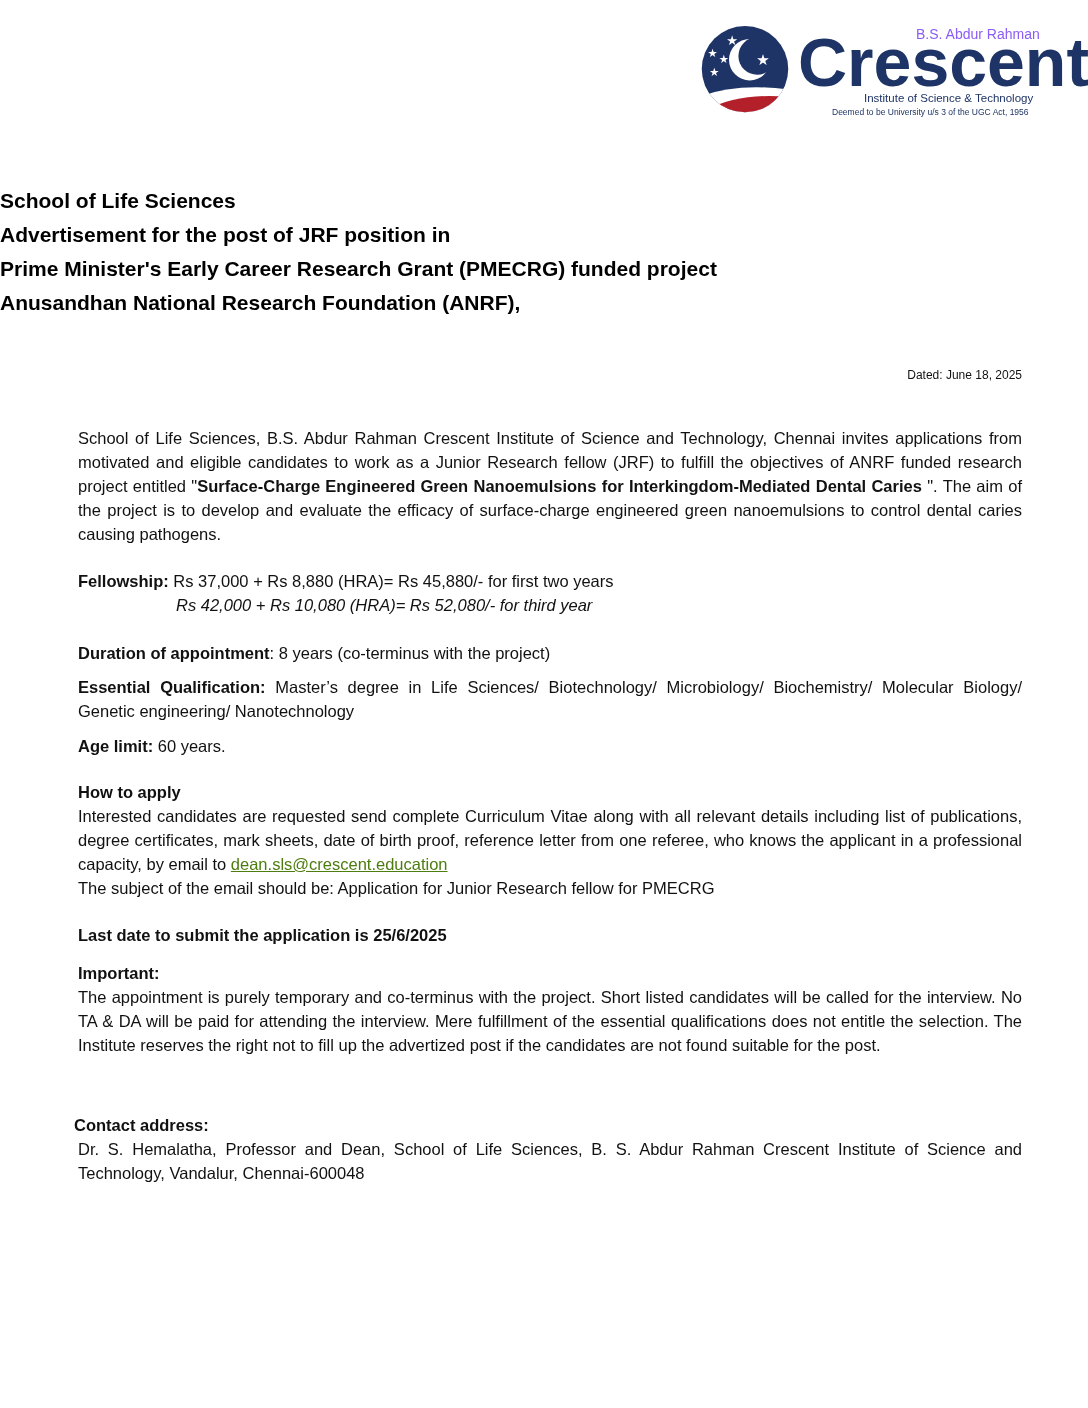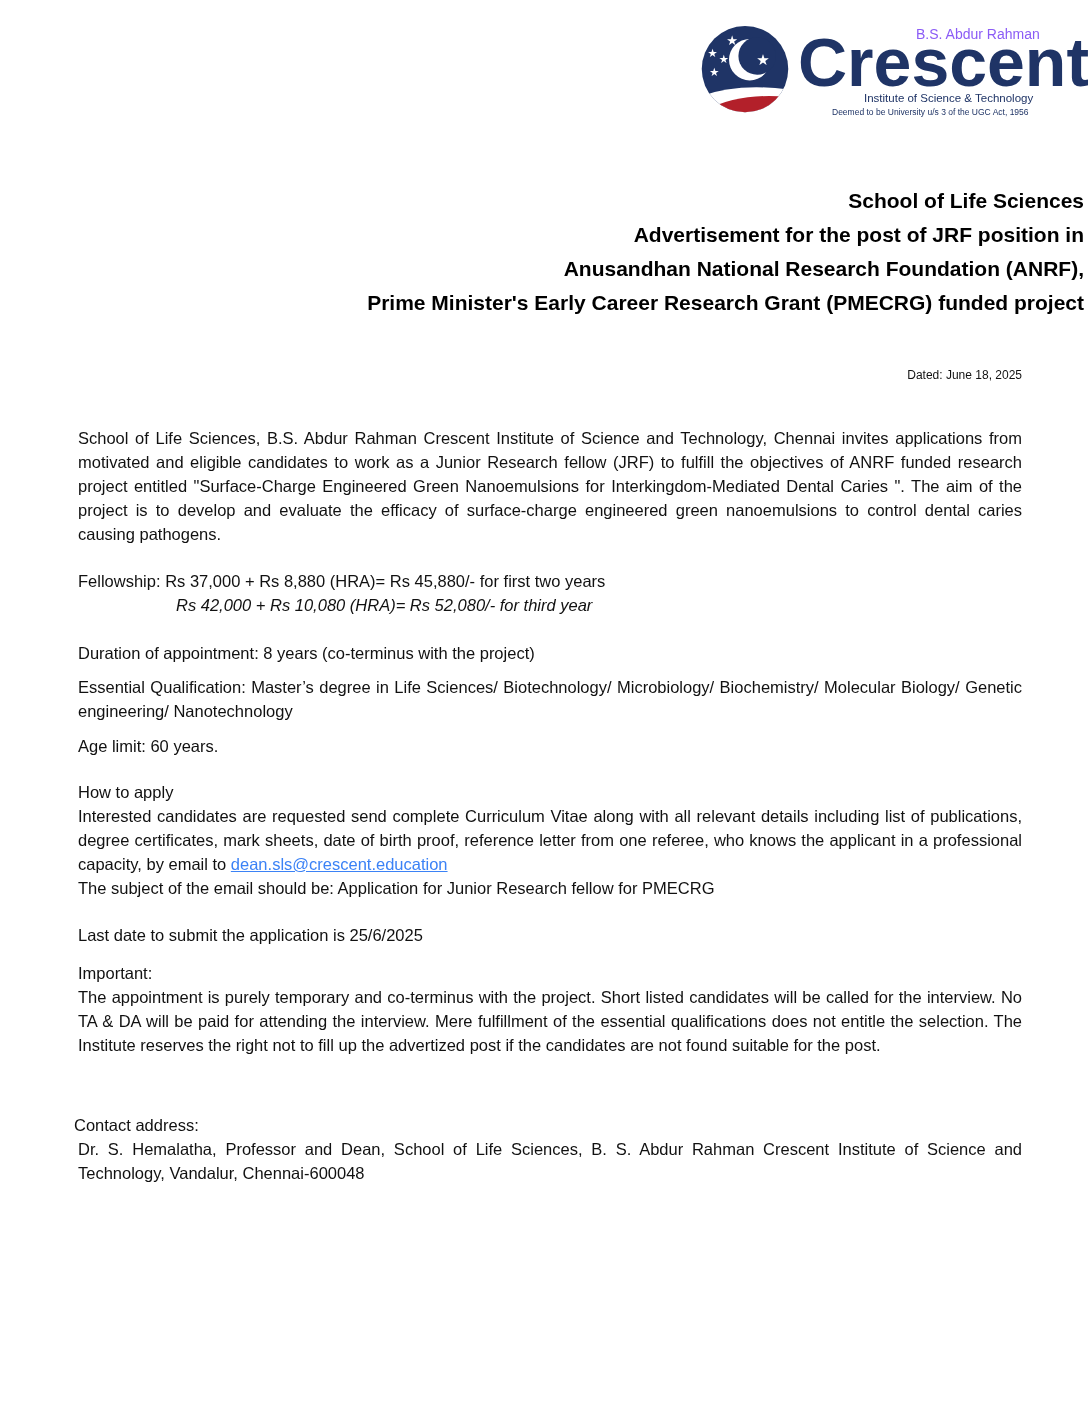--- a/index.html
+++ b/index.html
@@ -5,29 +5,29 @@
   html, body { margin: 0; padding: 0; background: #ffffff; }
   body { width: 1088px; height: 1408px; position: relative; overflow: hidden;
          font-family: "Liberation Sans", sans-serif; color: #111; }
   .logo { position: absolute; left: 698px; top: 22px; width: 360px; height: 100px; }
   .logo-emblem { position: absolute; left: 0; top: 2px; width: 94px; height: 94px; }
   .logo-top { position: absolute; left: 218px; top: 4px; font-size: 14px; color: #8b5cf6; white-space: nowrap; }
   .logo-name { position: absolute; left: 100px; top: 10px; font-size: 68px; font-weight: bold; color: #1f3466; letter-spacing: 0px; line-height: 60px; white-space: nowrap; }
   .logo-sub { position: absolute; left: 166px; top: 70px; font-size: 11.5px; color: #1f3466; white-space: nowrap; text-align: center; }
   .logo-deemed { position: absolute; left: 134px; top: 85px; font-size: 8.5px; color: #1f3466; white-space: nowrap; }
 
-  .titles { position: absolute; left: 0; top: 184px; width: 1060px; text-align: right; margin-left: 24px; }
+  .titles { position: absolute; left: 0; top: 184px; width: 1060px; text-align: left; }
   .titles div { font-weight: bold; font-size: 21px; line-height: 34px; color: #000; }
 
   .dated { position: absolute; right: 66px; top: 368px; font-size: 12px; }
 
   .body { position: absolute; left: 78px; width: 944px; font-size: 16.5px; line-height: 24px; }
   .justify { text-align: justify; }
-  .b { font-weight: normal; }
-  a.link { color: #3b82f6; text-decoration: underline; margin-top: 24px; }
+  .b { font-weight: bold; }
+  a.link { color: #4d7c0f; text-decoration: underline; margin-top: 24px; }
   .indent { padding-left: 98px; font-style: italic; }
 </style>
 </head>
 <body>
 
 <div class="logo">
   <svg class="logo-emblem" viewBox="0 0 100 100">
     <defs>
         <clipPath id="circ">
           <circle cx="50" cy="48" r="46"></circle>
@@ -48,22 +48,22 @@
   </svg>
   <div class="logo-top">B.S. Abdur Rahman</div>
   <div class="logo-name">Crescent</div>
   <div class="logo-sub">Institute of Science &amp; Technology</div>
   <div class="logo-deemed">Deemed to be University u/s 3 of the UGC Act, 1956</div>
 </div>
 
 <div class="titles">
   <div>School of Life Sciences</div>
   <div>Advertisement for the post of JRF position in</div>
+  <div>Prime Minister's Early Career Research Grant (PMECRG) funded project</div>
   <div>Anusandhan National Research Foundation (ANRF),</div>
-  <div>Prime Minister's Early Career Research Grant (PMECRG) funded project</div>
 </div>
 
 <div class="dated">Dated: June 18, 2025</div>
 
 <div class="body justify" style="top:426px;">
   <span>School of Life Sciences, B.S. Abdur Rahman Crescent Institute of Science and Technology, Chennai invites applications from motivated and eligible candidates to work as a Junior Research fellow (JRF) to fulfill the objectives of ANRF funded research project entitled "</span><span class="b">Surface-Charge Engineered Green Nanoemulsions for Interkingdom-Mediated Dental Caries</span><span> ". The aim of the project is to develop and evaluate the efficacy of surface-charge engineered green nanoemulsions to control dental caries causing pathogens.</span>
 </div>
 
 <div class="body" style="top:569px;">
   <div><span class="b">Fellowship:</span><span> Rs 37,000 + Rs 8,880 (HRA)= Rs 45,880/- for first two years</span></div>

